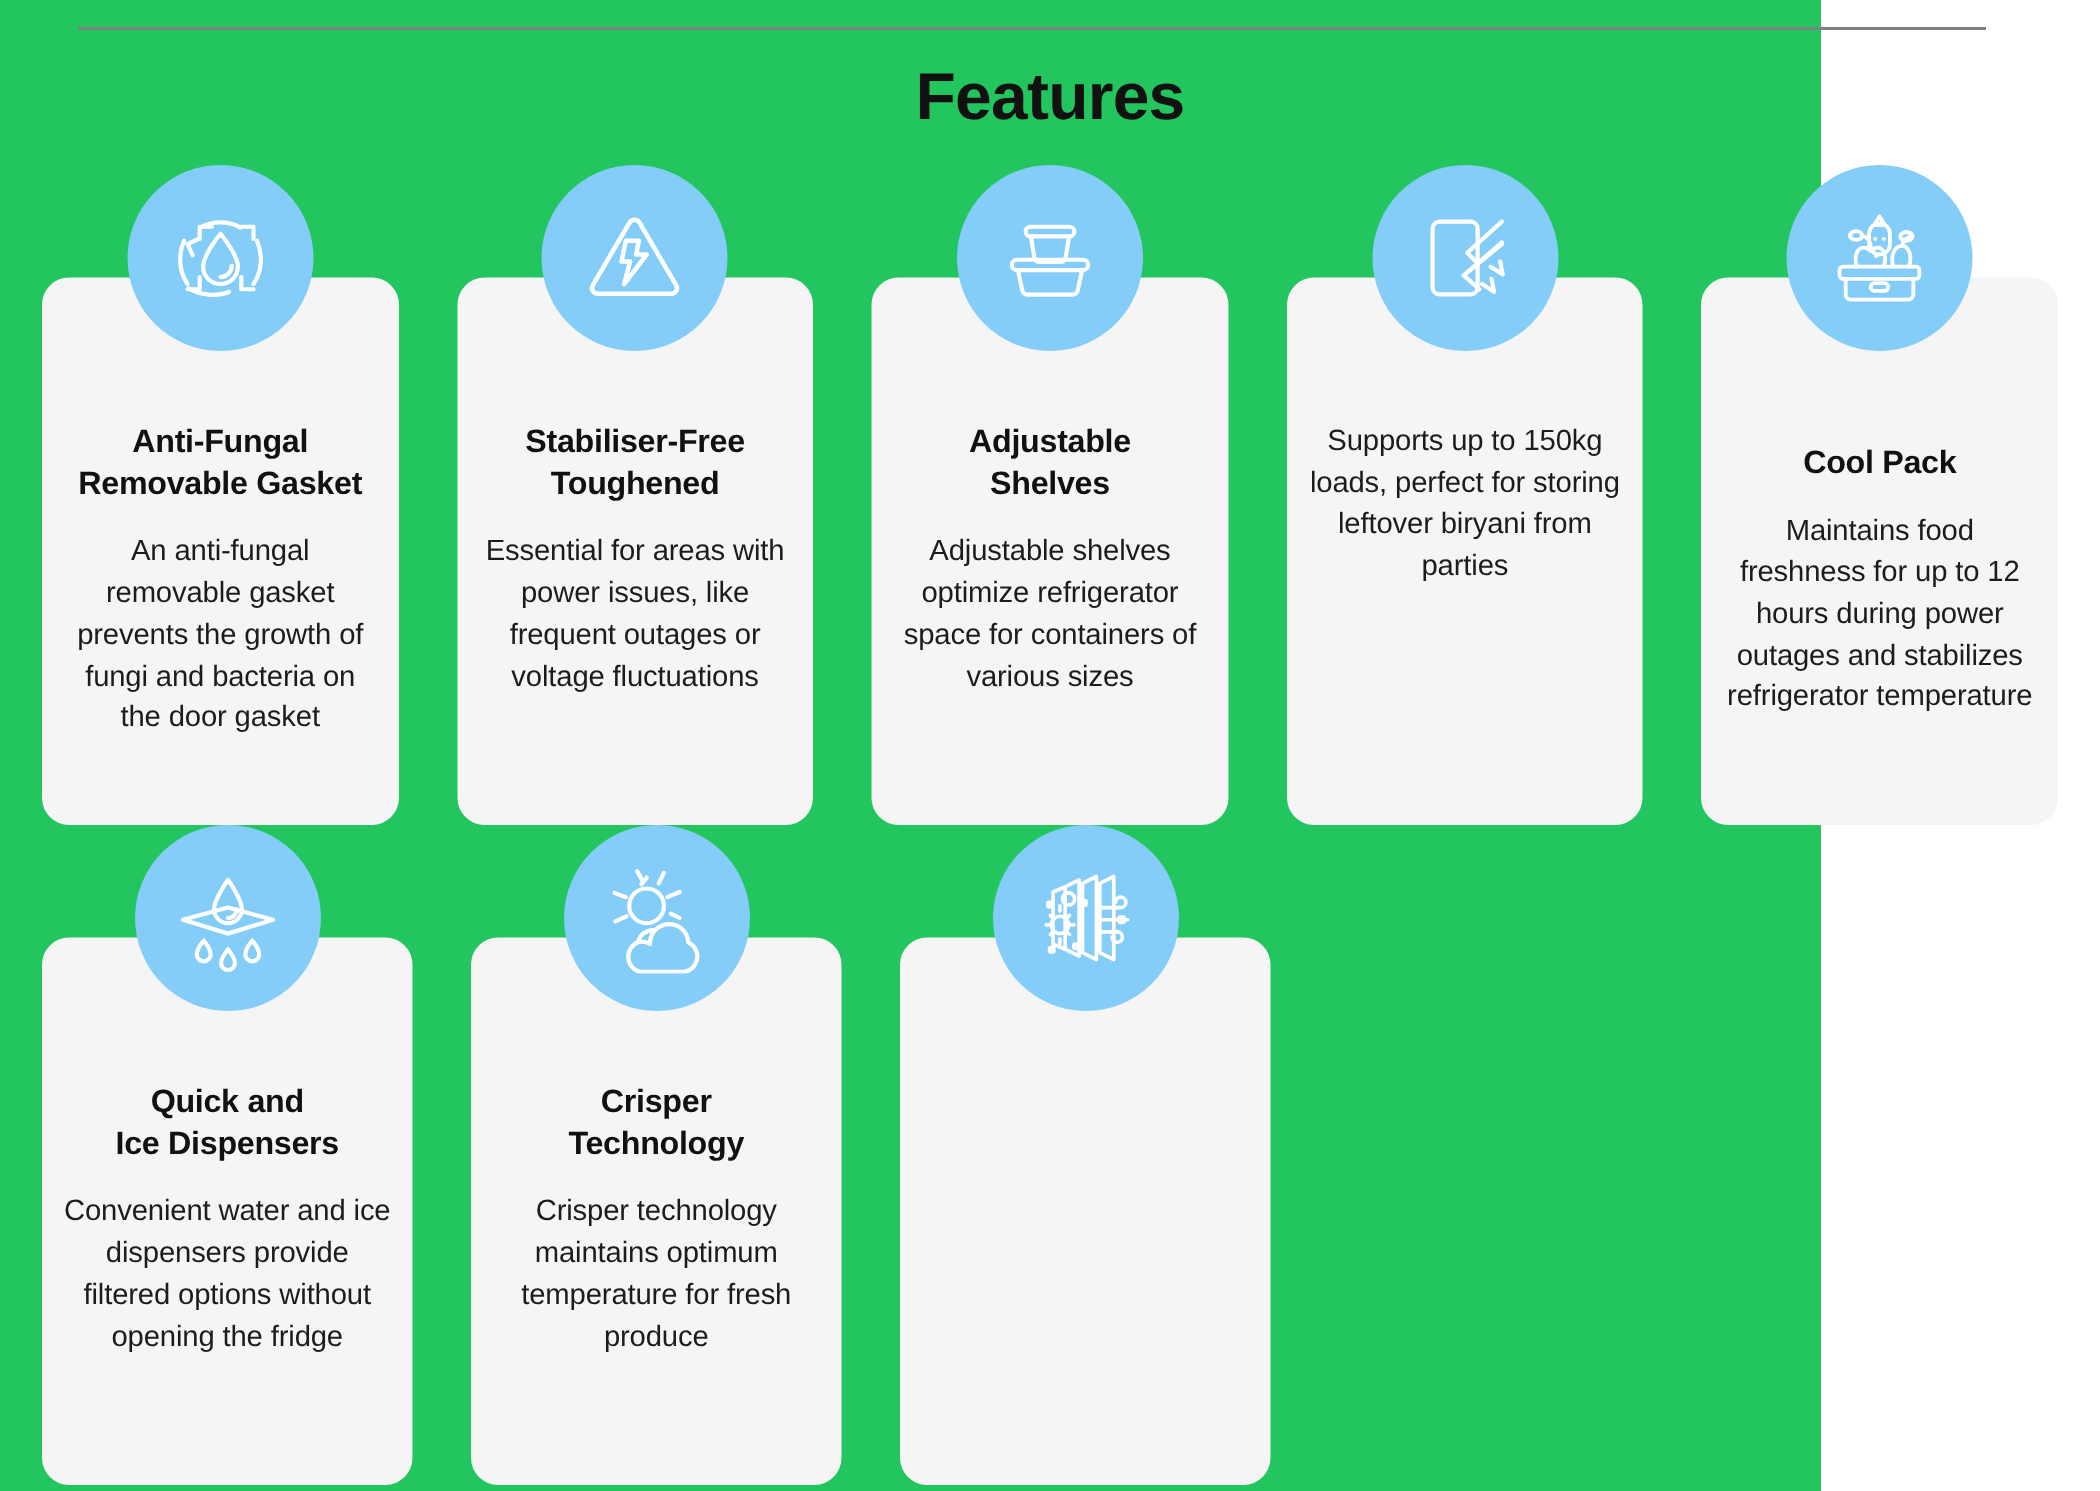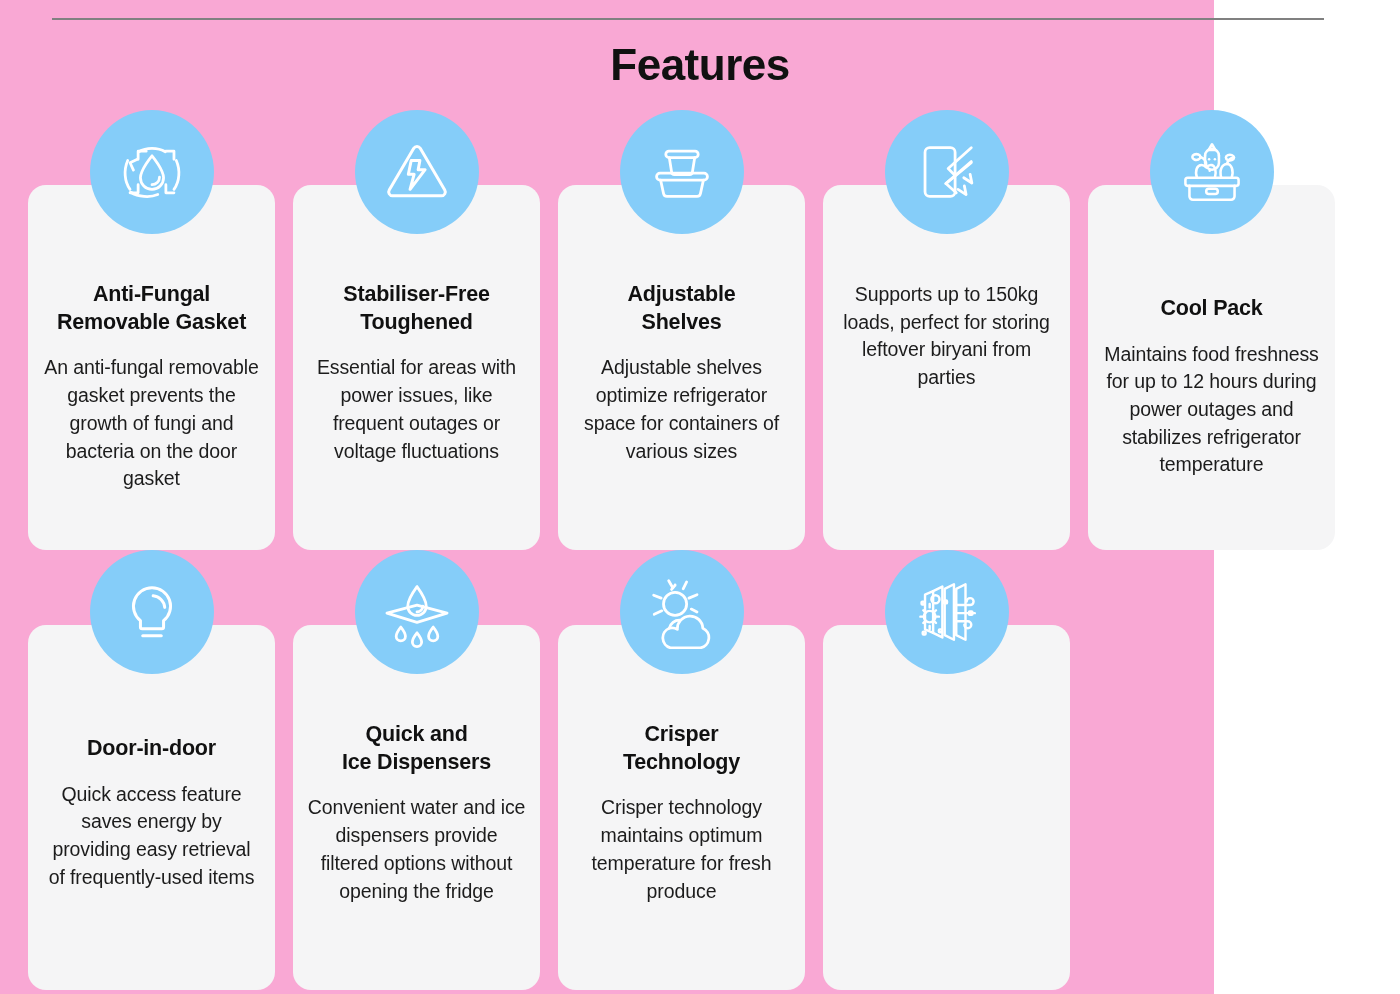--- a/index.html
+++ b/index.html
@@ -9,21 +9,21 @@
     height: 994px;
     background: #ffffff;
     font-family: "Liberation Sans", sans-serif;
     overflow: hidden;
   }
 
   .page {
     position: relative;
     width: 1214px;
     height: 994px;
-    background: #f9a8d4;
+    background: #22c55e;
   }
 
   .top-rule {
     position: absolute;
     top: 18px;
     left: 52px;
     width: 1272px;
     height: 2px;
     background: #808080;
   }
@@ -46,21 +46,21 @@
     left: 28px;
     width: 1344px;
     display: flex;
     flex-direction: column;
     gap: 0px;
   }
 
   .row {
     position: relative;
     display: flex;
-    gap: 18px;
+    gap: 39px;
     height: 440px;
   }
 
   .card {
     position: relative;
     width: 247px;
     background: #f5f5f6;
     border-radius: 18px;
     margin-top: 75px;
     height: 365px;
@@ -205,31 +205,20 @@
         </div>
         <div class="card-title">Cool Pack</div>
         <div class="card-body">Maintains food freshness for up to 12 hours during power outages and stabilizes refrigerator temperature</div>
       </div>
 
     </div>
 
     <div class="row">
 
 
-      <div class="card v-offset-b">
-        <div class="icon-badge">
-          <svg viewBox="0 0 64 64" fill="none" stroke="#ffffff" stroke-width="2.6" stroke-linecap="round" stroke-linejoin="round">
-            <path d="M32 11 a16 16 0 0 1 10 28.5 V45 a1.5 1.5 0 0 1 -1.5 1.5 h-17 A1.5 1.5 0 0 1 22 45 v-5.5 A16 16 0 0 1 32 11 Z"></path>
-            <path d="M33 18 a11 11 0 0 1 10 10"></path>
-            <path d="M24 52.5 h16"></path>
-          </svg>
-        </div>
-        <div class="card-title">Door-in-door</div>
-        <div class="card-body">Quick access feature saves energy by providing easy retrieval of frequently-used items</div>
-      </div>
 
       <div class="card v-offset-a">
         <div class="icon-badge">
           <svg viewBox="0 0 64 64" fill="none" stroke="#ffffff" stroke-width="2.4" stroke-linecap="round" stroke-linejoin="round">
             <path d="M32 10 C32 10 24 21 24 27 a8 8 0 0 0 16 0 C40 21 32 10 32 10 Z"></path>
             <path d="M37 27 a5 5 0 0 1 -5 5"></path>
             <path d="M32 26 L58 33 L32 41 L6 33 Z"></path>
             <path d="M18 45 c0 0 -4 5 -4 8 a4 4 0 0 0 8 0 c0 -3 -4 -8 -4 -8 Z"></path>
             <path d="M32 50 c0 0 -4 5 -4 8 a4 4 0 0 0 8 0 c0 -3 -4 -8 -4 -8 Z"></path>
             <path d="M46 45 c0 0 -4 5 -4 8 a4 4 0 0 0 8 0 c0 -3 -4 -8 -4 -8 Z"></path>

